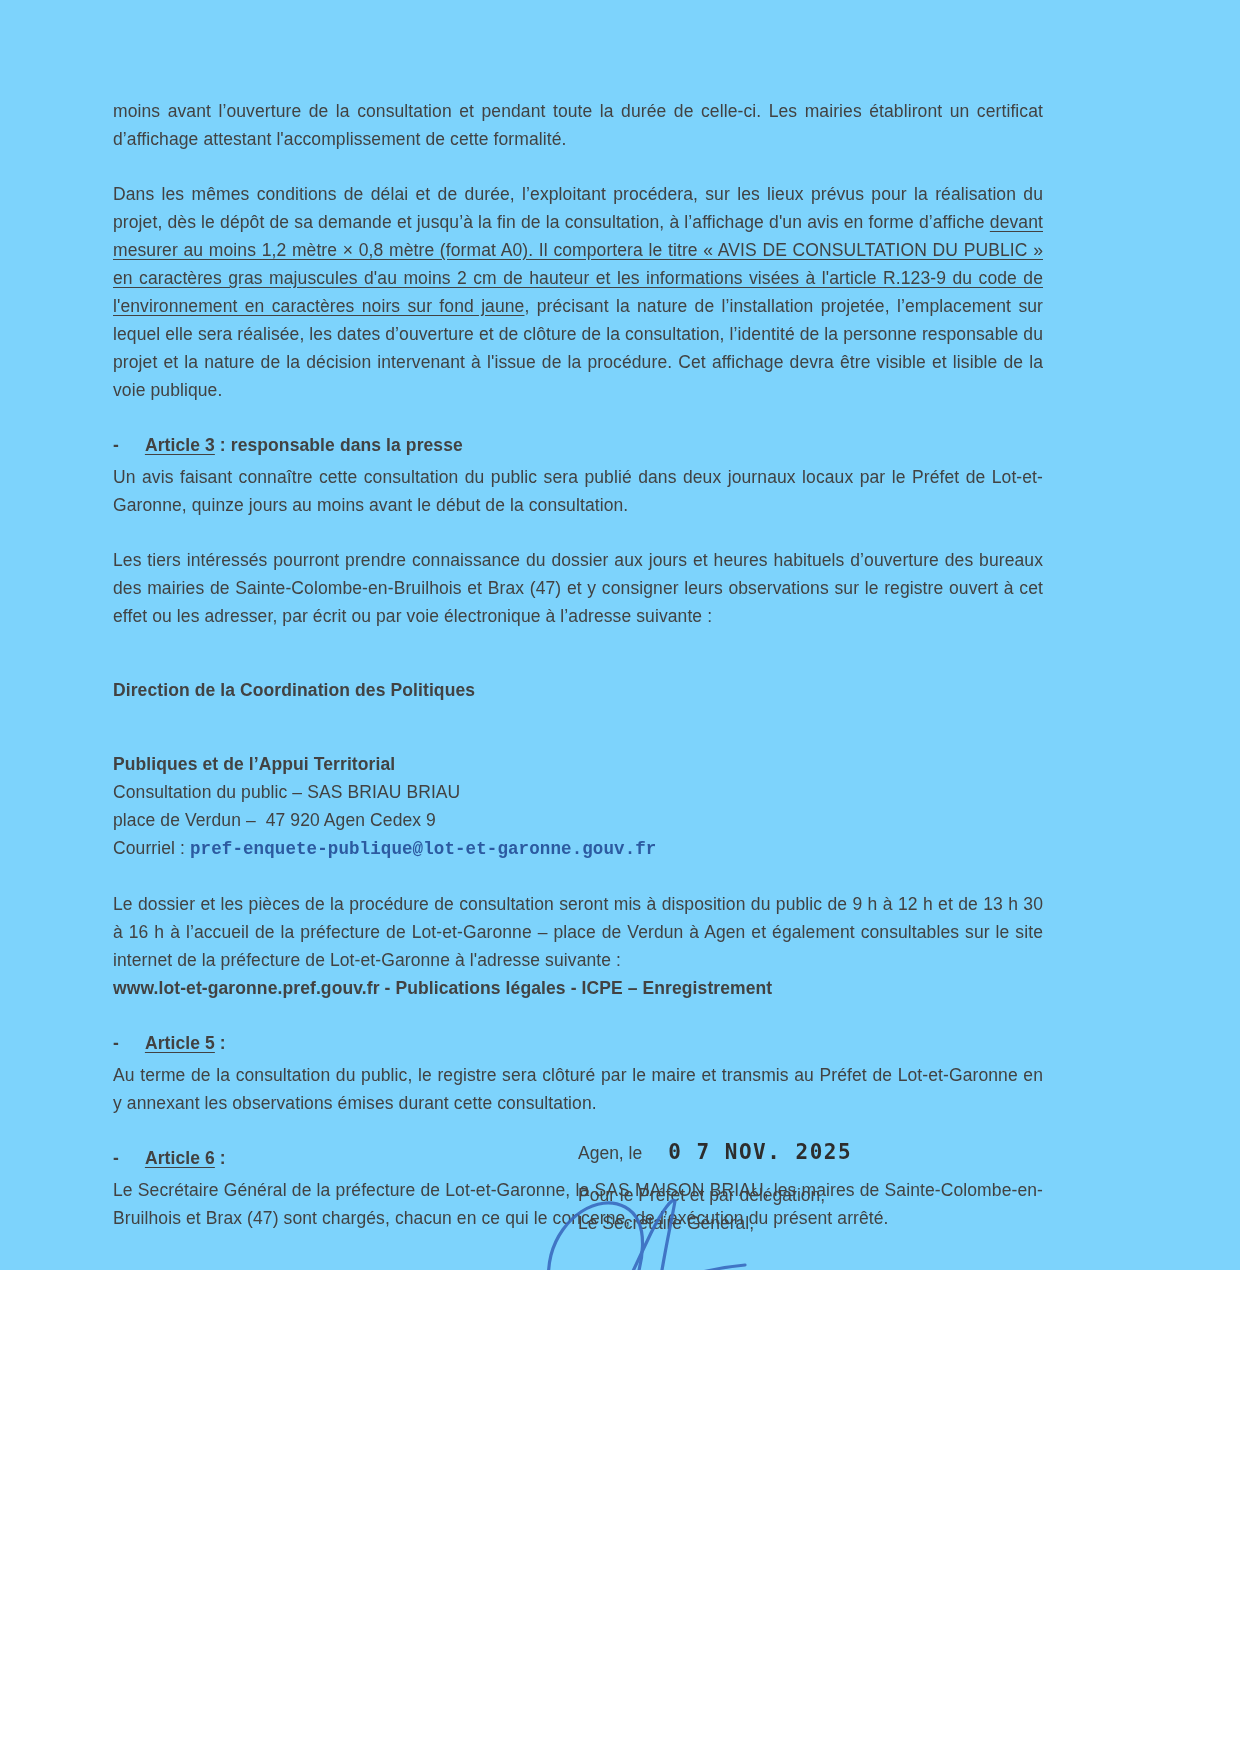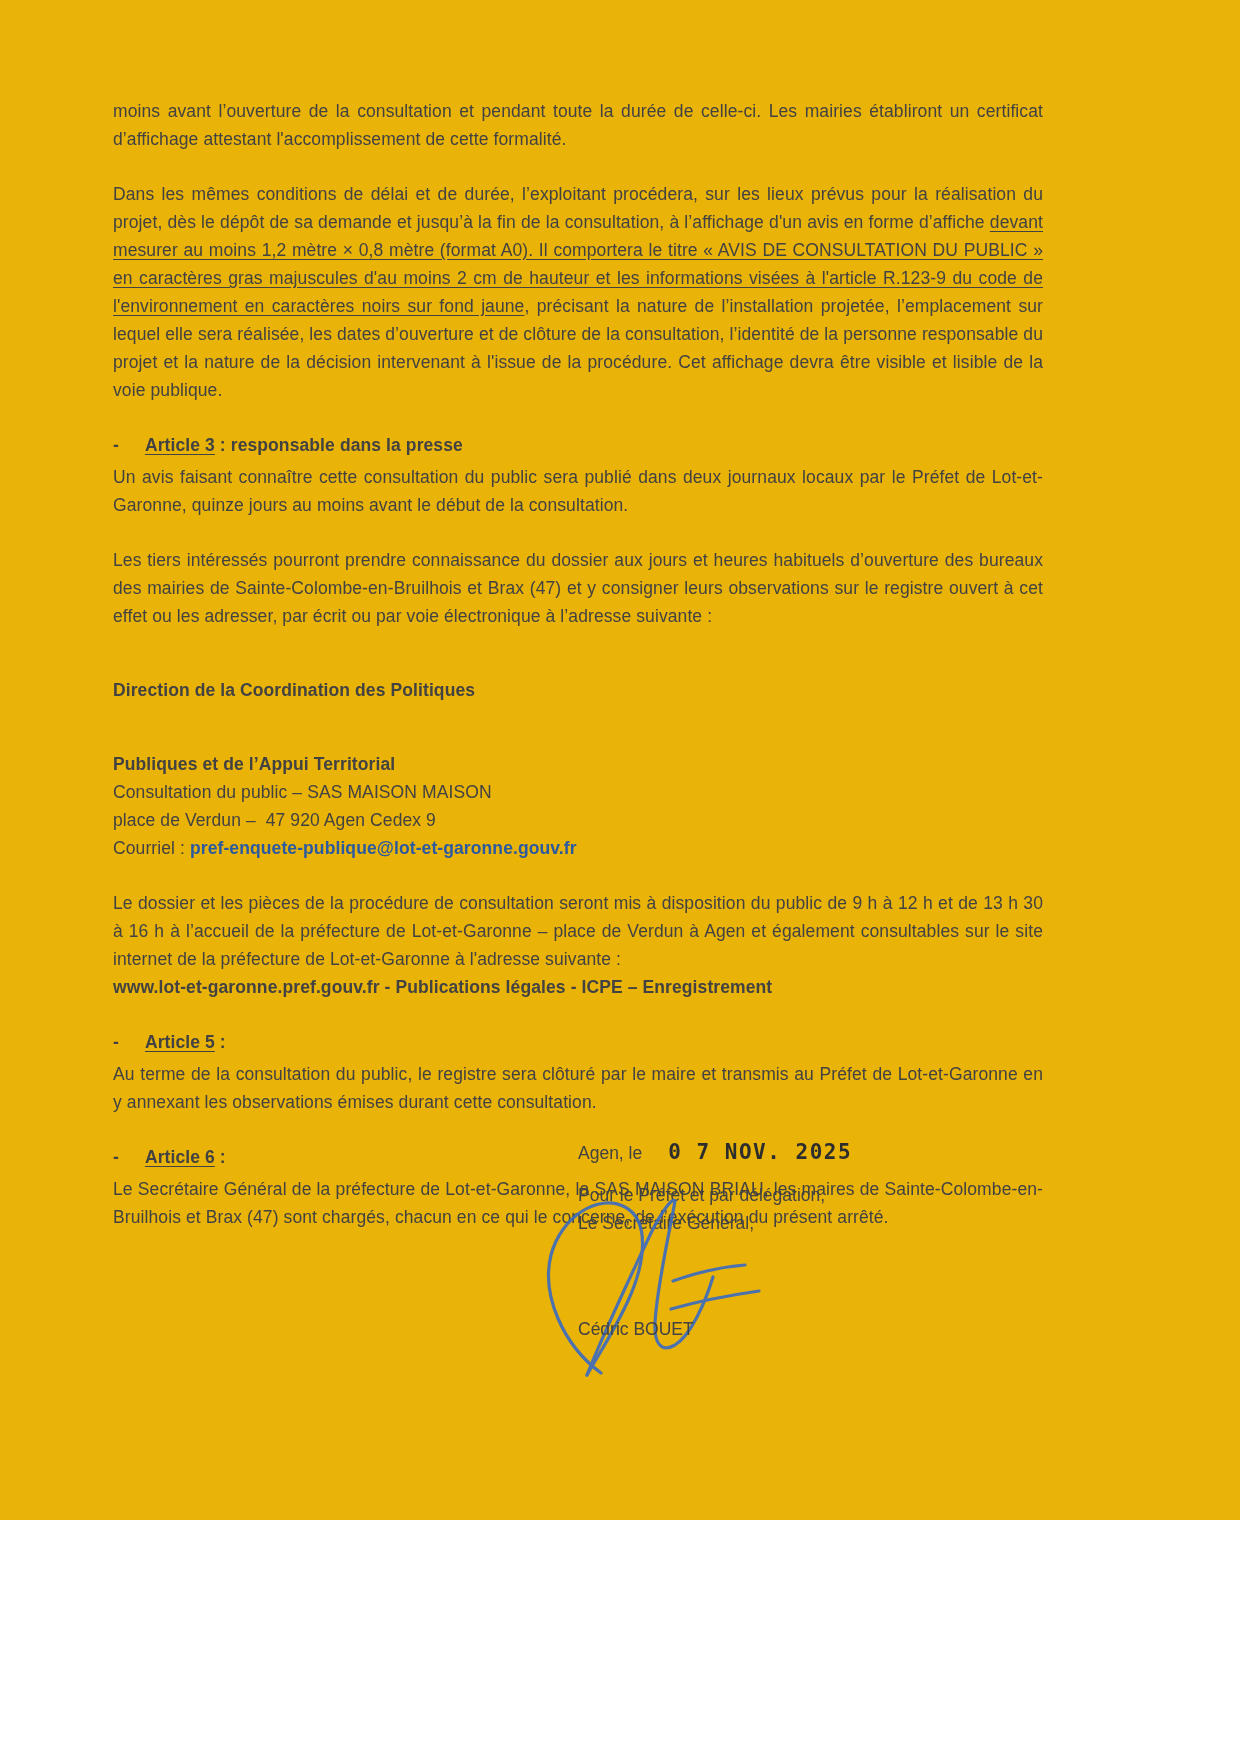--- a/index.html
+++ b/index.html
@@ -1,42 +1,42 @@
 <!DOCTYPE html>
 <html><head>
 <meta charset="utf-8">
 <style>
   * { margin: 0; padding: 0; box-sizing: border-box; }
   html, body { background: #ffffff; }
   .page {
     position: relative;
     width: 1240px;
-    height: 1520px;
-    background: #eab308;
+    height: 1270px;
+    background: #7dd3fc;
     font-family: "Liberation Sans", sans-serif;
     color: #424242;
     overflow: hidden;
   }
   .content {
     position: absolute;
     left: 113px;
     top: 97px;
     width: 930px;
     font-size: 17.5px;
     line-height: 28px;
     letter-spacing: 0.1px;
   }
   p.para { text-align: justify; margin: 0 0 27px 0; }
   .u { text-decoration: underline; text-underline-offset: 3px; }
   .b { font-weight: bold; margin-top: 46px; }
   .article-head { font-weight: bold; margin: 2px 0 4px 0; }
   .article-head .u { text-decoration: underline; margin-left: 21px; }
   .addr { margin: 0 0 27px 0; }
   .addr div { white-space: pre-wrap; }
-  .email { color: #2c5aa0; font-weight: bold; }
+  .email { color: #2c5aa0; font-weight: bold; font-family: Liberation Mono, monospace; }
   .bold-line { font-weight: bold; }
   .closing {
     position: absolute;
     left: 578px;
     top: 1125px;
     width: 460px;
     font-size: 17.5px;
     line-height: 28px;
   }
   .date-line { position: absolute; top: 13px; left: 0; white-space: nowrap; }
@@ -65,21 +65,21 @@
     <p class="para"><span>Dans les mêmes conditions de délai et de durée, l’exploitant procédera, sur les lieux prévus pour la réalisation du projet, dès le dépôt de sa demande et jusqu’à la fin de la consultation, à l’affichage d'un avis en forme d’affiche </span><span class="u">devant mesurer au moins 1,2 mètre × 0,8 mètre (format A0). Il comportera le titre « AVIS DE CONSULTATION DU PUBLIC » en caractères gras majuscules d'au moins 2 cm de hauteur et les informations visées à l'article R.123-9 du code de l'environnement en caractères noirs sur fond jaune</span><span>, précisant la nature de l’installation projetée, l’emplacement sur lequel elle sera réalisée, les dates d’ouverture et de clôture de la consultation, l’identité de la personne responsable du projet et la nature de la décision intervenant à l'issue de la procédure. Cet affichage devra être visible et lisible de la voie publique.</span></p>
 
     <div class="article-head"><span>- </span><span class="u">Article 3</span><span> : </span><span>responsable dans la presse</span></div>
     <p class="para"><span>Un avis faisant connaître cette consultation du public sera publié dans deux journaux locaux par le Préfet de Lot-et-Garonne, quinze jours au moins avant le début de la consultation.</span></p>
 
     <p class="para"><span>Les tiers intéressés pourront prendre connaissance du dossier aux jours et heures habituels d’ouverture des bureaux des mairies de Sainte-Colombe-en-Bruilhois et Brax (47) et y consigner leurs observations sur le registre ouvert à cet effet ou les adresser, par écrit ou par voie électronique à l’adresse suivante :</span></p>
 
     <div class="addr">
       <div class="b">Direction de la Coordination des Politiques</div>
       <div class="b">Publiques et de l’Appui Territorial</div>
-      <div>Consultation du public – SAS MAISON MAISON</div>
+      <div>Consultation du public – SAS BRIAU BRIAU</div>
       <div>place de Verdun –  47 920 Agen Cedex 9</div>
       <div><span>Courriel : </span><span class="email">pref-enquete-publique@lot-et-garonne.gouv.fr</span></div>
     </div>
 
     <p class="para"><span>Le dossier et les pièces de la procédure de consultation seront mis à disposition du public de 9 h à  12 h et de 13 h 30 à 16 h à l’accueil de la préfecture de Lot-et-Garonne – place de Verdun à Agen et également consultables sur le site internet de la préfecture de Lot-et-Garonne à l'adresse suivante :</span><br>
       <span class="bold-line">www.lot-et-garonne.pref.gouv.fr - Publications légales - ICPE – Enregistrement</span></p>
 
     <div class="article-head"><span>- </span><span class="u">Article 5</span><span> :</span></div>
     <p class="para"><span>Au terme de la consultation du public, le registre sera clôturé par le maire et transmis au Préfet de Lot-et-Garonne en y annexant les observations émises durant cette consultation.</span></p>
 

